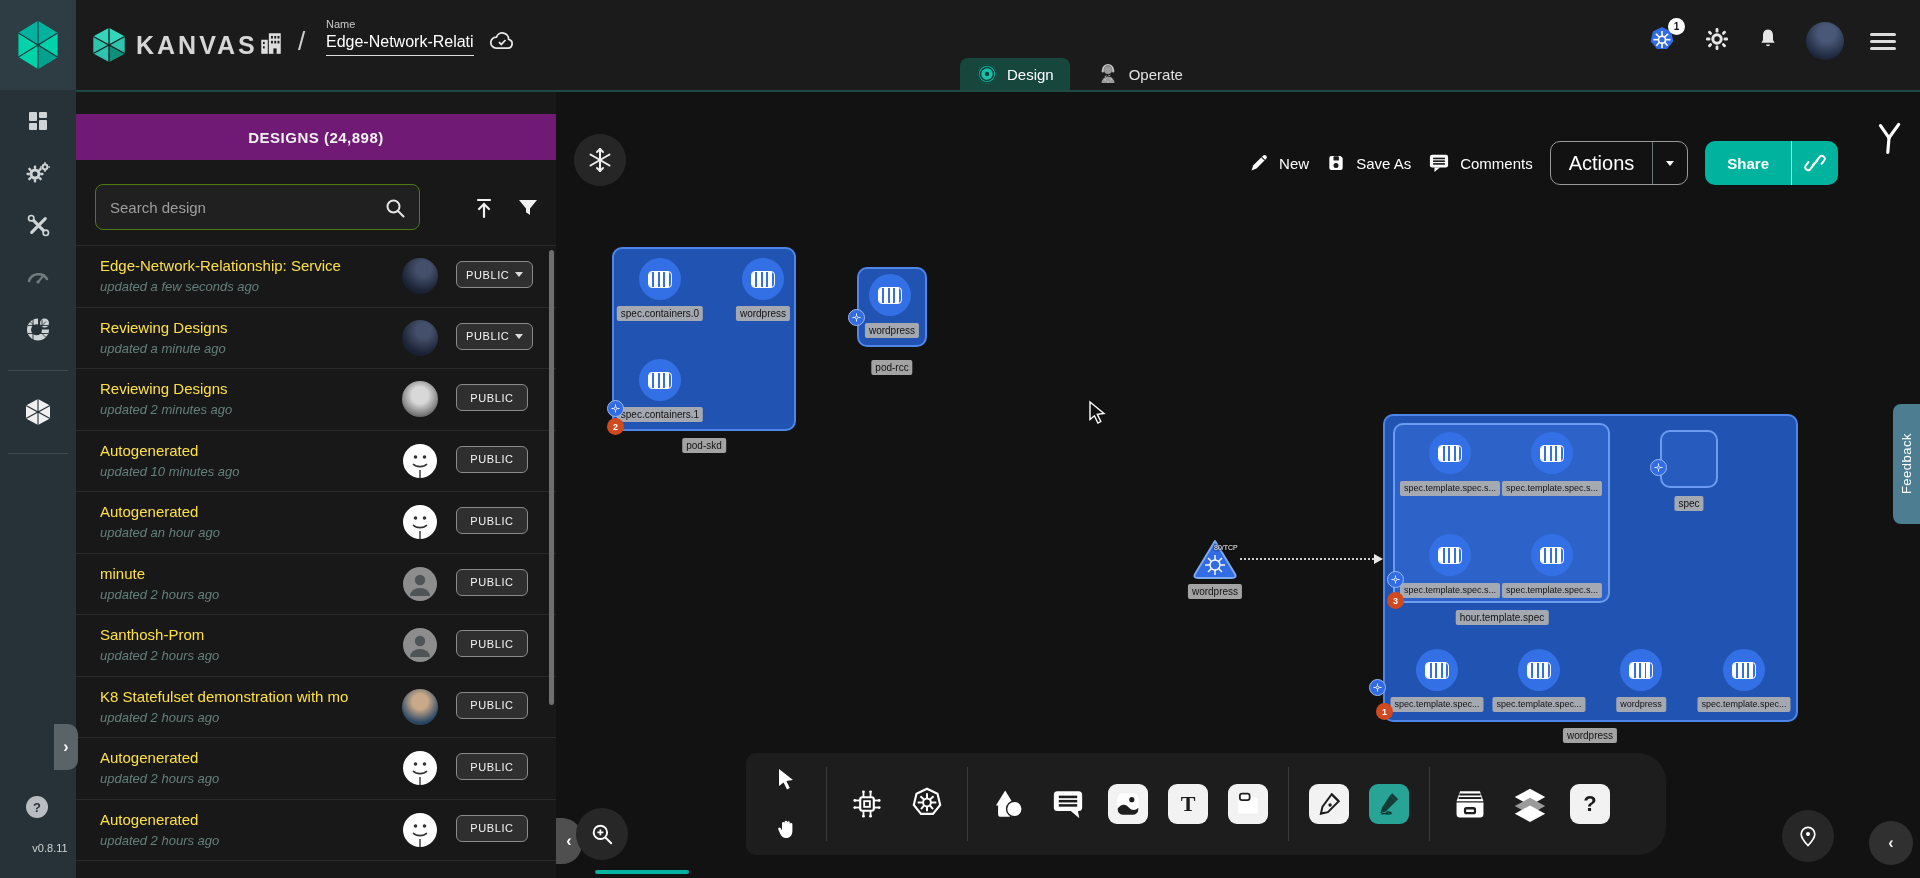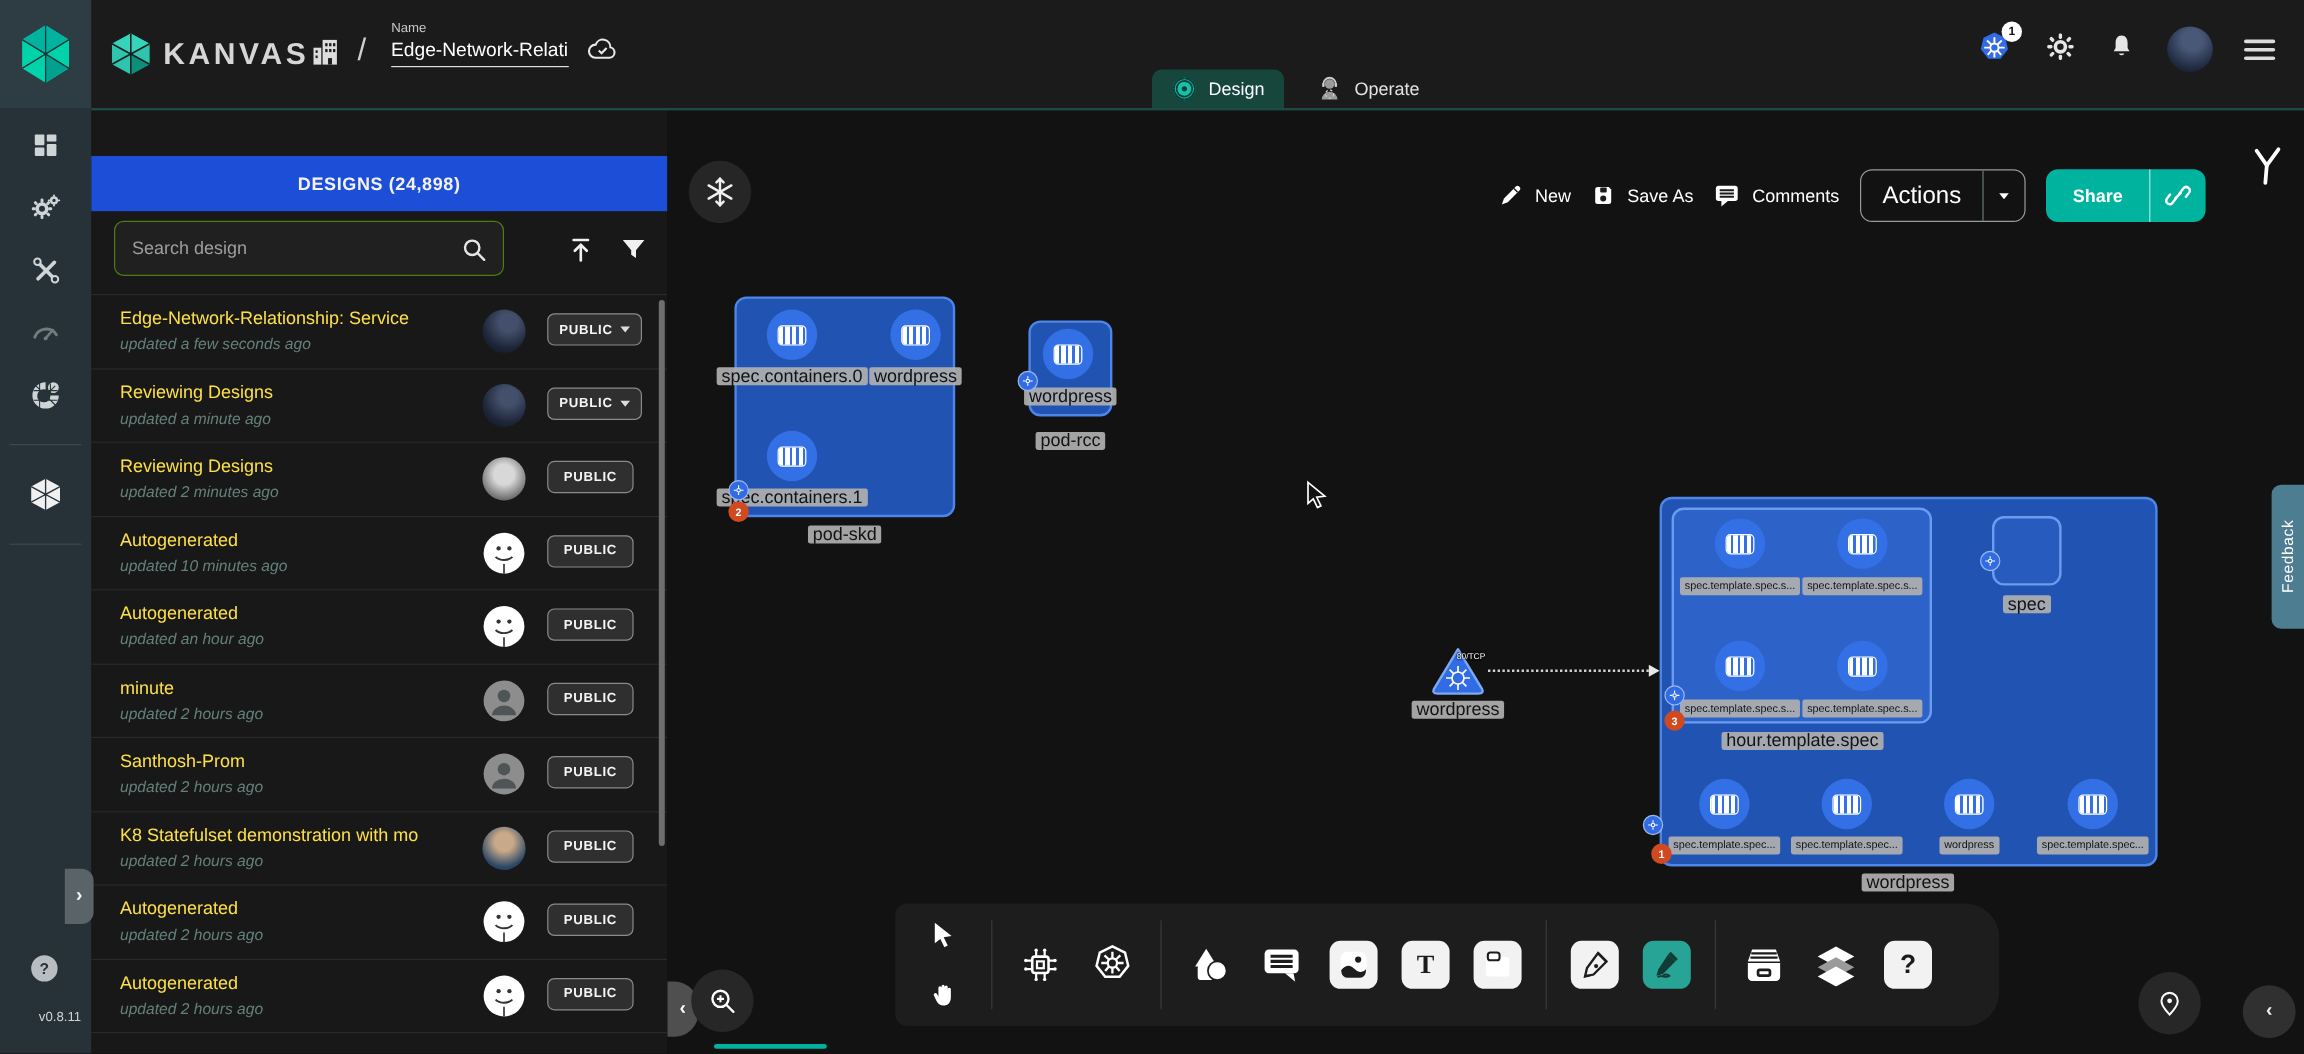--- a/index.html
+++ b/index.html
@@ -42,36 +42,36 @@
   .ctx-badge{position:absolute;right:-7px;top:-7px;width:17px;height:17px;border-radius:50%;background:#fff;color:#111;font-size:10px;font-weight:bold;display:flex;align-items:center;justify-content:center}
   .avatar{width:38px;height:38px;border-radius:50%;background:radial-gradient(circle at 55% 30%,#4a5878 0 25%,#202a40 70%,#10141f 100%)}
   .burger{display:flex;flex-direction:column;gap:4px}
   .burger div{width:26px;height:3px;background:#dcdcdc;border-radius:2px}
   .tabs{position:absolute;left:884px;bottom:0;display:flex;align-items:flex-end;gap:10px}
   .tab{display:flex;align-items:center;gap:9px;height:32px;padding:0 16px;font-size:15px;color:#e2e2e2;border-radius:8px 8px 0 0;cursor:pointer}
   .tab.active{background:#17463d;color:#fff}
 
   
   .panel{position:absolute;left:76px;top:92px;width:480px;height:786px;background:#181818;z-index:6}
-  .panel-title{margin-top:38px;height:46px;background:#1d4ed8;display:flex;align-items:center;justify-content:center;font-size:15px;font-weight:bold;letter-spacing:.5px;color:#f2f2f2}
+  .panel-title{margin-top:22px;height:46px;background:#701a75;display:flex;align-items:center;justify-content:center;font-size:15px;font-weight:bold;letter-spacing:.5px;color:#f2f2f2}
   .search-row{position:absolute;left:0;top:88px;width:100%;height:56px}
   .search-box{position:absolute;left:19px;top:4px;width:325px;height:46px;background:#202020;border:1px solid #4d7c0f;border-radius:8px}
   .search-box input{width:270px;height:44px;background:transparent;border:none;outline:none;color:#ddd;font-size:15px;padding:0 14px;font-family:inherit}
   .search-box input::placeholder{color:#9e9e9e}
   .search-ic{position:absolute;right:12px;top:11px}
   .pan-btn{position:absolute;top:15px;width:26px;height:26px;display:flex;align-items:center;justify-content:center}
   .rows{position:absolute;left:0;top:153px;width:100%;bottom:0;overflow:hidden}
   .row{position:relative;height:61.5px;border-top:1px solid #2a2a2a;cursor:pointer}
   .row .t{position:absolute;left:24px;top:11px;font-size:15px;color:#fde047;width:266px;white-space:nowrap;overflow:hidden}
   .row .u{position:absolute;left:24px;top:33px;font-size:13px;font-style:italic;color:#64807b}
   .row .av{position:absolute;left:326px;top:12px;width:36px;height:36px;border-radius:50%;overflow:hidden}
   .av.photo-dark{background:radial-gradient(circle at 60% 30%,#44506b 0 22%,#1d2538 65%,#0e1220 100%)}
   .av.photo-grey{background:radial-gradient(circle at 50% 40%,#d8d8d8 0 30%,#6b6b6b 75%,#3b3b3b 100%)}
   .av.photo-color{background:radial-gradient(circle at 50% 35%,#c9a98a 0 26%,#2e4a66 70%,#152636 100%)}
-  .badge{position:absolute;left:380px;top:15px;height:27px;min-width:72px;padding:0 9px;background:#2f2f2f;border:1px solid #8a8a8a;border-radius:6px;display:flex;align-items:center;justify-content:center;gap:6px;font-size:11px;font-weight:bold;letter-spacing:.6px;color:#f5f5f5}
+  .badge{position:absolute;left:380px;top:15px;height:27px;min-width:72px;padding:0 9px;background:#2f2f2f;border:1px solid #8a8a8a;border-radius:6px;display:flex;align-items:center;justify-content:center;gap:6px;font-size:11px;font-weight:normal;letter-spacing:.6px;color:#f5f5f5}
   .caret{width:0;height:0;border-left:4px solid transparent;border-right:4px solid transparent;border-top:5px solid #ddd}
   .vscroll{position:absolute;right:2px;top:158px;width:5px;height:455px;background:#6e6e6e;border-radius:3px}
 
   
   .canvas{position:absolute;left:556px;top:92px;width:1364px;height:786px;background:#121212;overflow:hidden}
   .snow-btn{position:absolute;left:18px;top:42px;width:52px;height:52px;border-radius:50%;background:#262626;display:flex;align-items:center;justify-content:center}
   .c-actions{position:absolute;top:48px;right:82px;height:46px;display:flex;align-items:center;gap:17px;z-index:4}
   .act{display:flex;align-items:center;gap:10px;font-size:15px;color:#fff;cursor:pointer}
   .btn-actions{display:flex;align-items:stretch;height:44px;border:1px solid #9a9a9a;border-radius:10px;color:#fff;overflow:hidden;cursor:pointer}
   .btn-actions .lab{display:flex;align-items:center;padding:0 18px;font-size:20px}
@@ -81,21 +81,21 @@
   .btn-share .lab{display:flex;align-items:center;padding:0 22px;font-size:15px;font-weight:bold;color:#fff}
   .btn-share .sep{width:1px;background:rgba(255,255,255,.65)}
   .btn-share .lnk{display:flex;align-items:center;justify-content:center;width:46px}
 
   
   .nrect{position:absolute;background:var(--nodefill);border:2px solid var(--nodeborder);border-radius:10px}
   .inner{background:var(--innerfill);border-color:var(--innerborder)}
   .ghost{background:rgba(45,99,201,.5);border-color:var(--innerborder)}
   .cnt{position:absolute;width:42px;height:42px;border-radius:50%;background:var(--circle);display:flex;align-items:center;justify-content:center}
   .cntg{width:22px;height:15px;border-radius:3px;background:repeating-linear-gradient(90deg,#fff 0 3.5px,var(--circle) 3.5px 5.5px);outline:1px solid #fff}
-  .chip{position:absolute;transform:translateX(-50%);background:var(--chipbg);color:#121212;font-size:15px;line-height:13px;padding:1px 4px;border-radius:2px;white-space:nowrap}
+  .chip{position:absolute;transform:translateX(-50%);background:var(--chipbg);color:#121212;font-size:10px;line-height:13px;padding:1px 4px;border-radius:2px;white-space:nowrap}
   .chip.sm{font-size:9px}
   .bdg{position:absolute;width:17px;height:17px;border-radius:50%;display:flex;align-items:center;justify-content:center;z-index:3}
   .bdg.b{background:var(--k8s);border:1px solid #9db9ee}
   .bdg.r{background:var(--red);color:#fff;font-size:9px;font-weight:bold}
   .edge{position:absolute;border-top:2px dotted #cfcfcf}
   .edge-head{position:absolute;width:0;height:0;border-top:5px solid transparent;border-bottom:5px solid transparent;border-left:9px solid #e8e8e8}
   .edge-lbl{position:absolute;font-size:7px;color:#fff;text-shadow:0 0 2px #000,0 0 2px #000}
 
   
   .btb{position:absolute;left:190px;top:661px;width:920px;height:102px;background:#1d1d1d;border-radius:10px 28px 28px 10px;display:flex;align-items:center;gap:20px;padding:0 20px;z-index:5}

